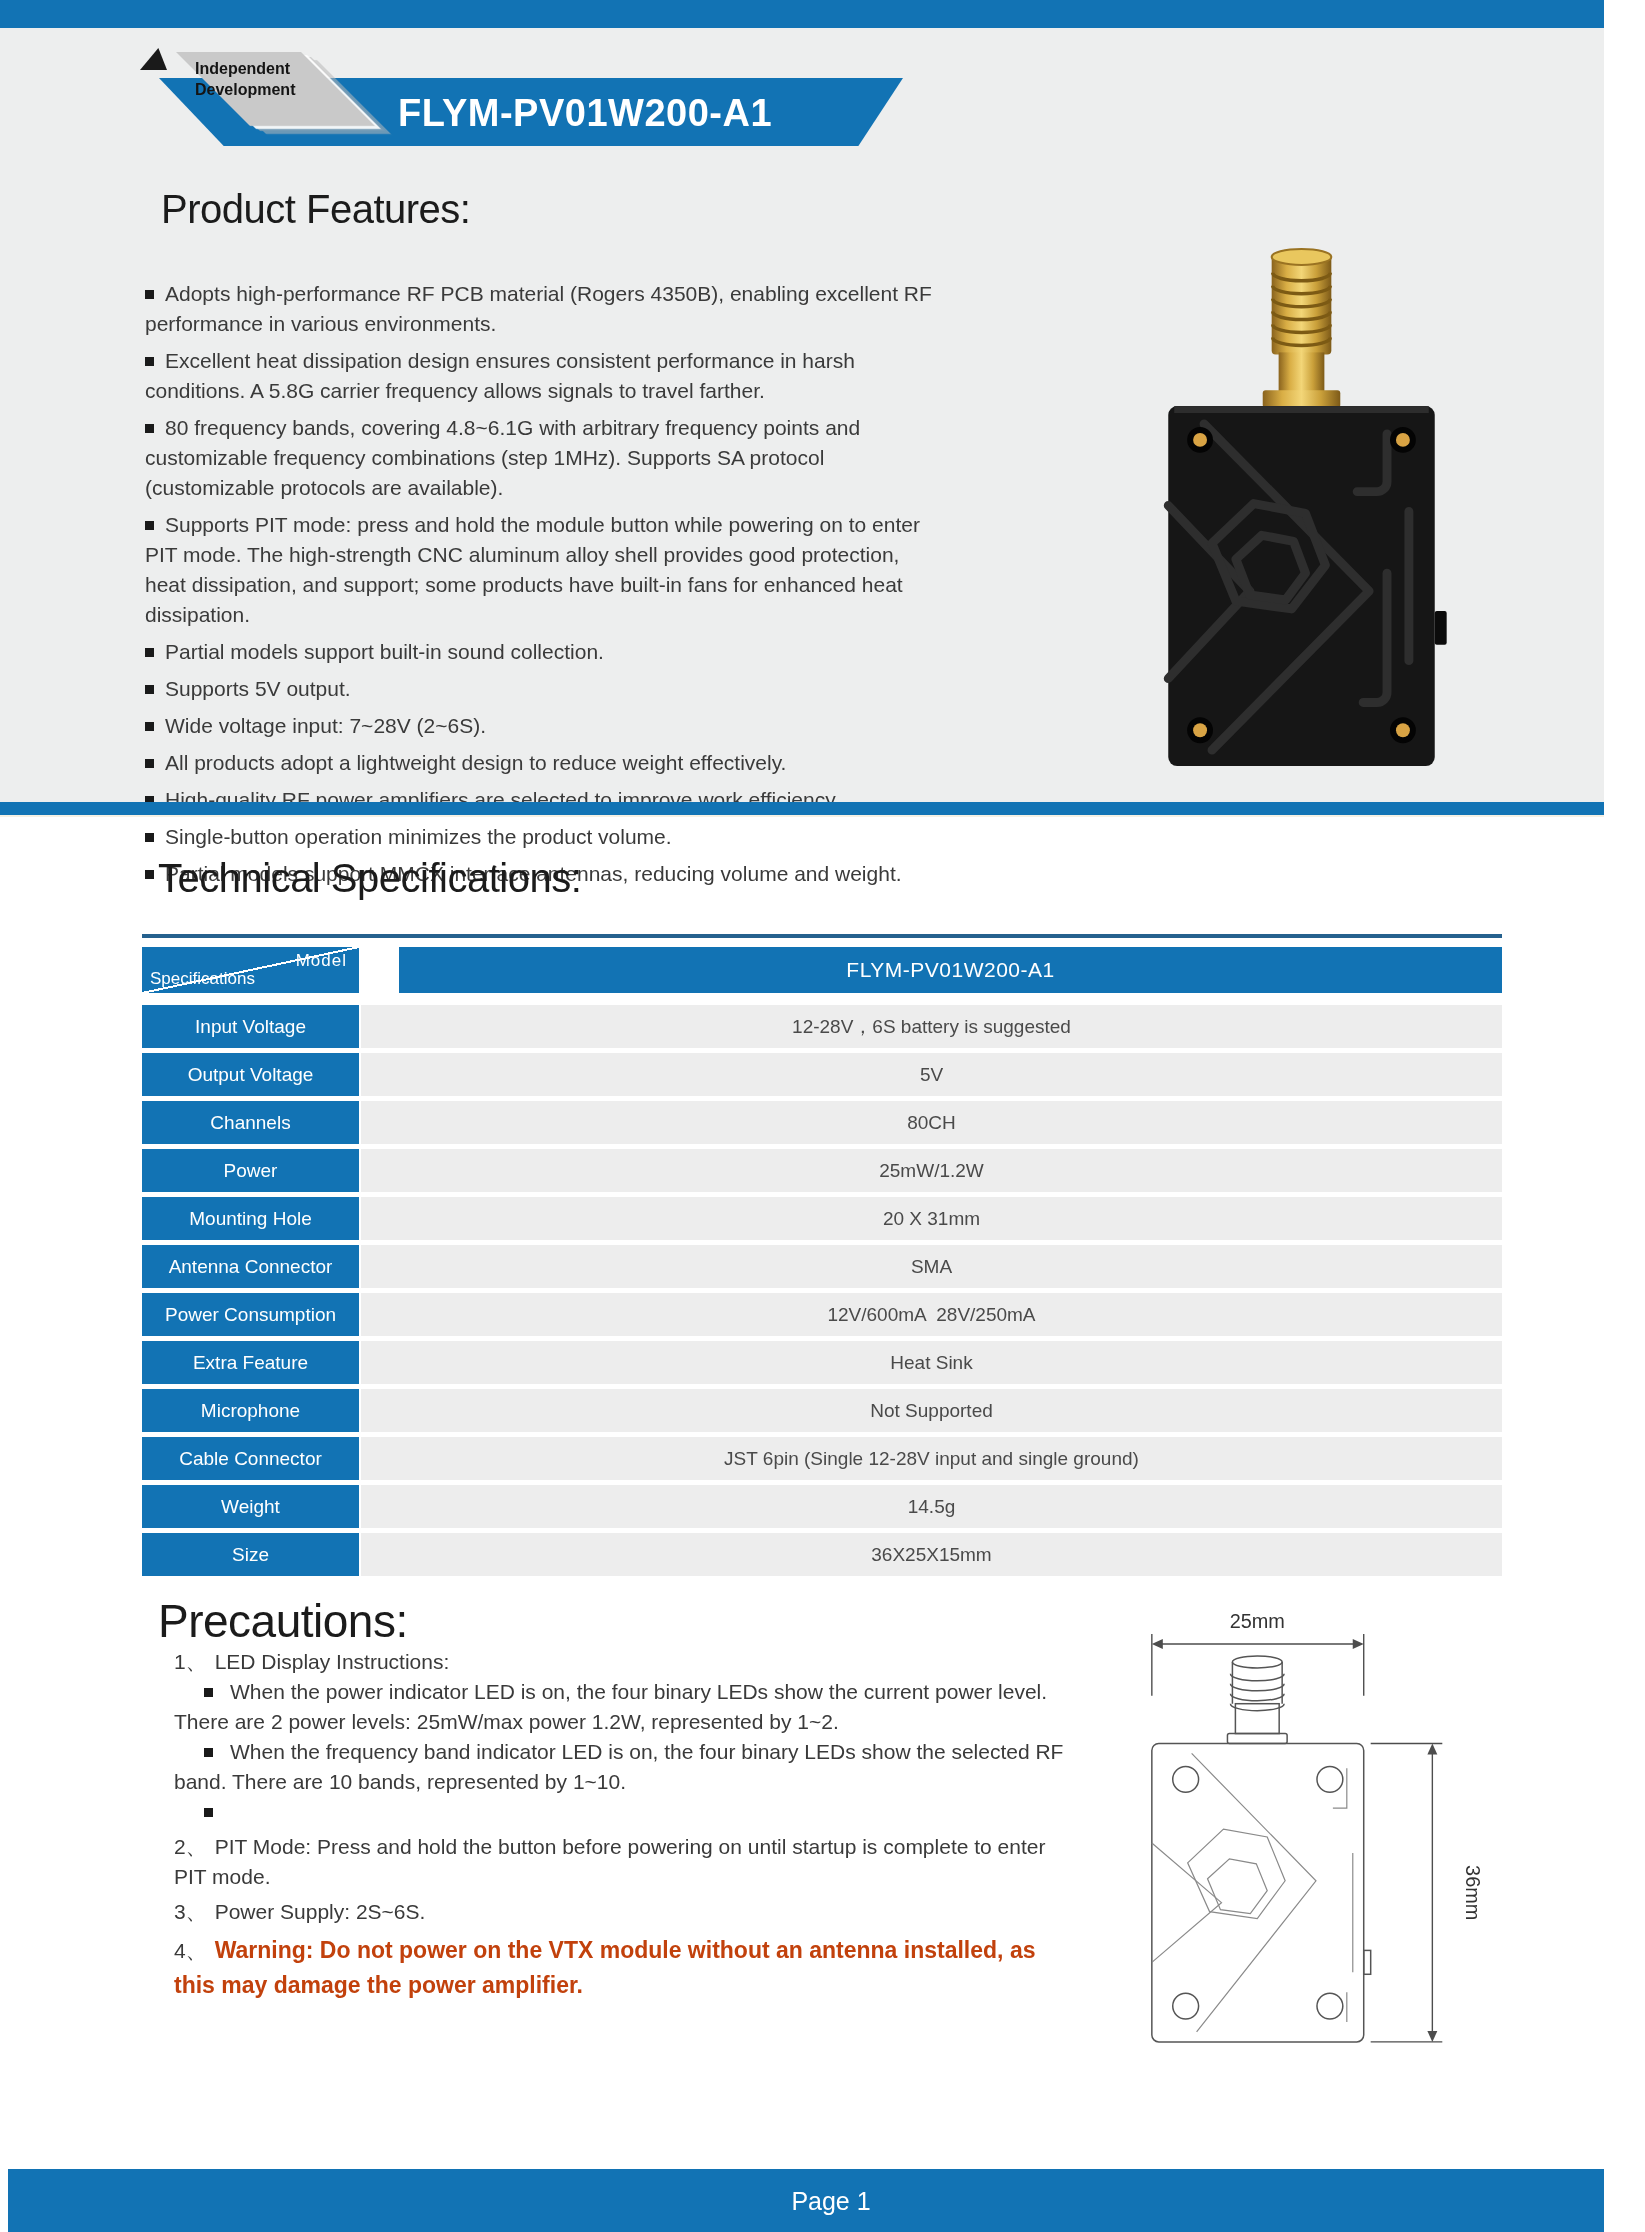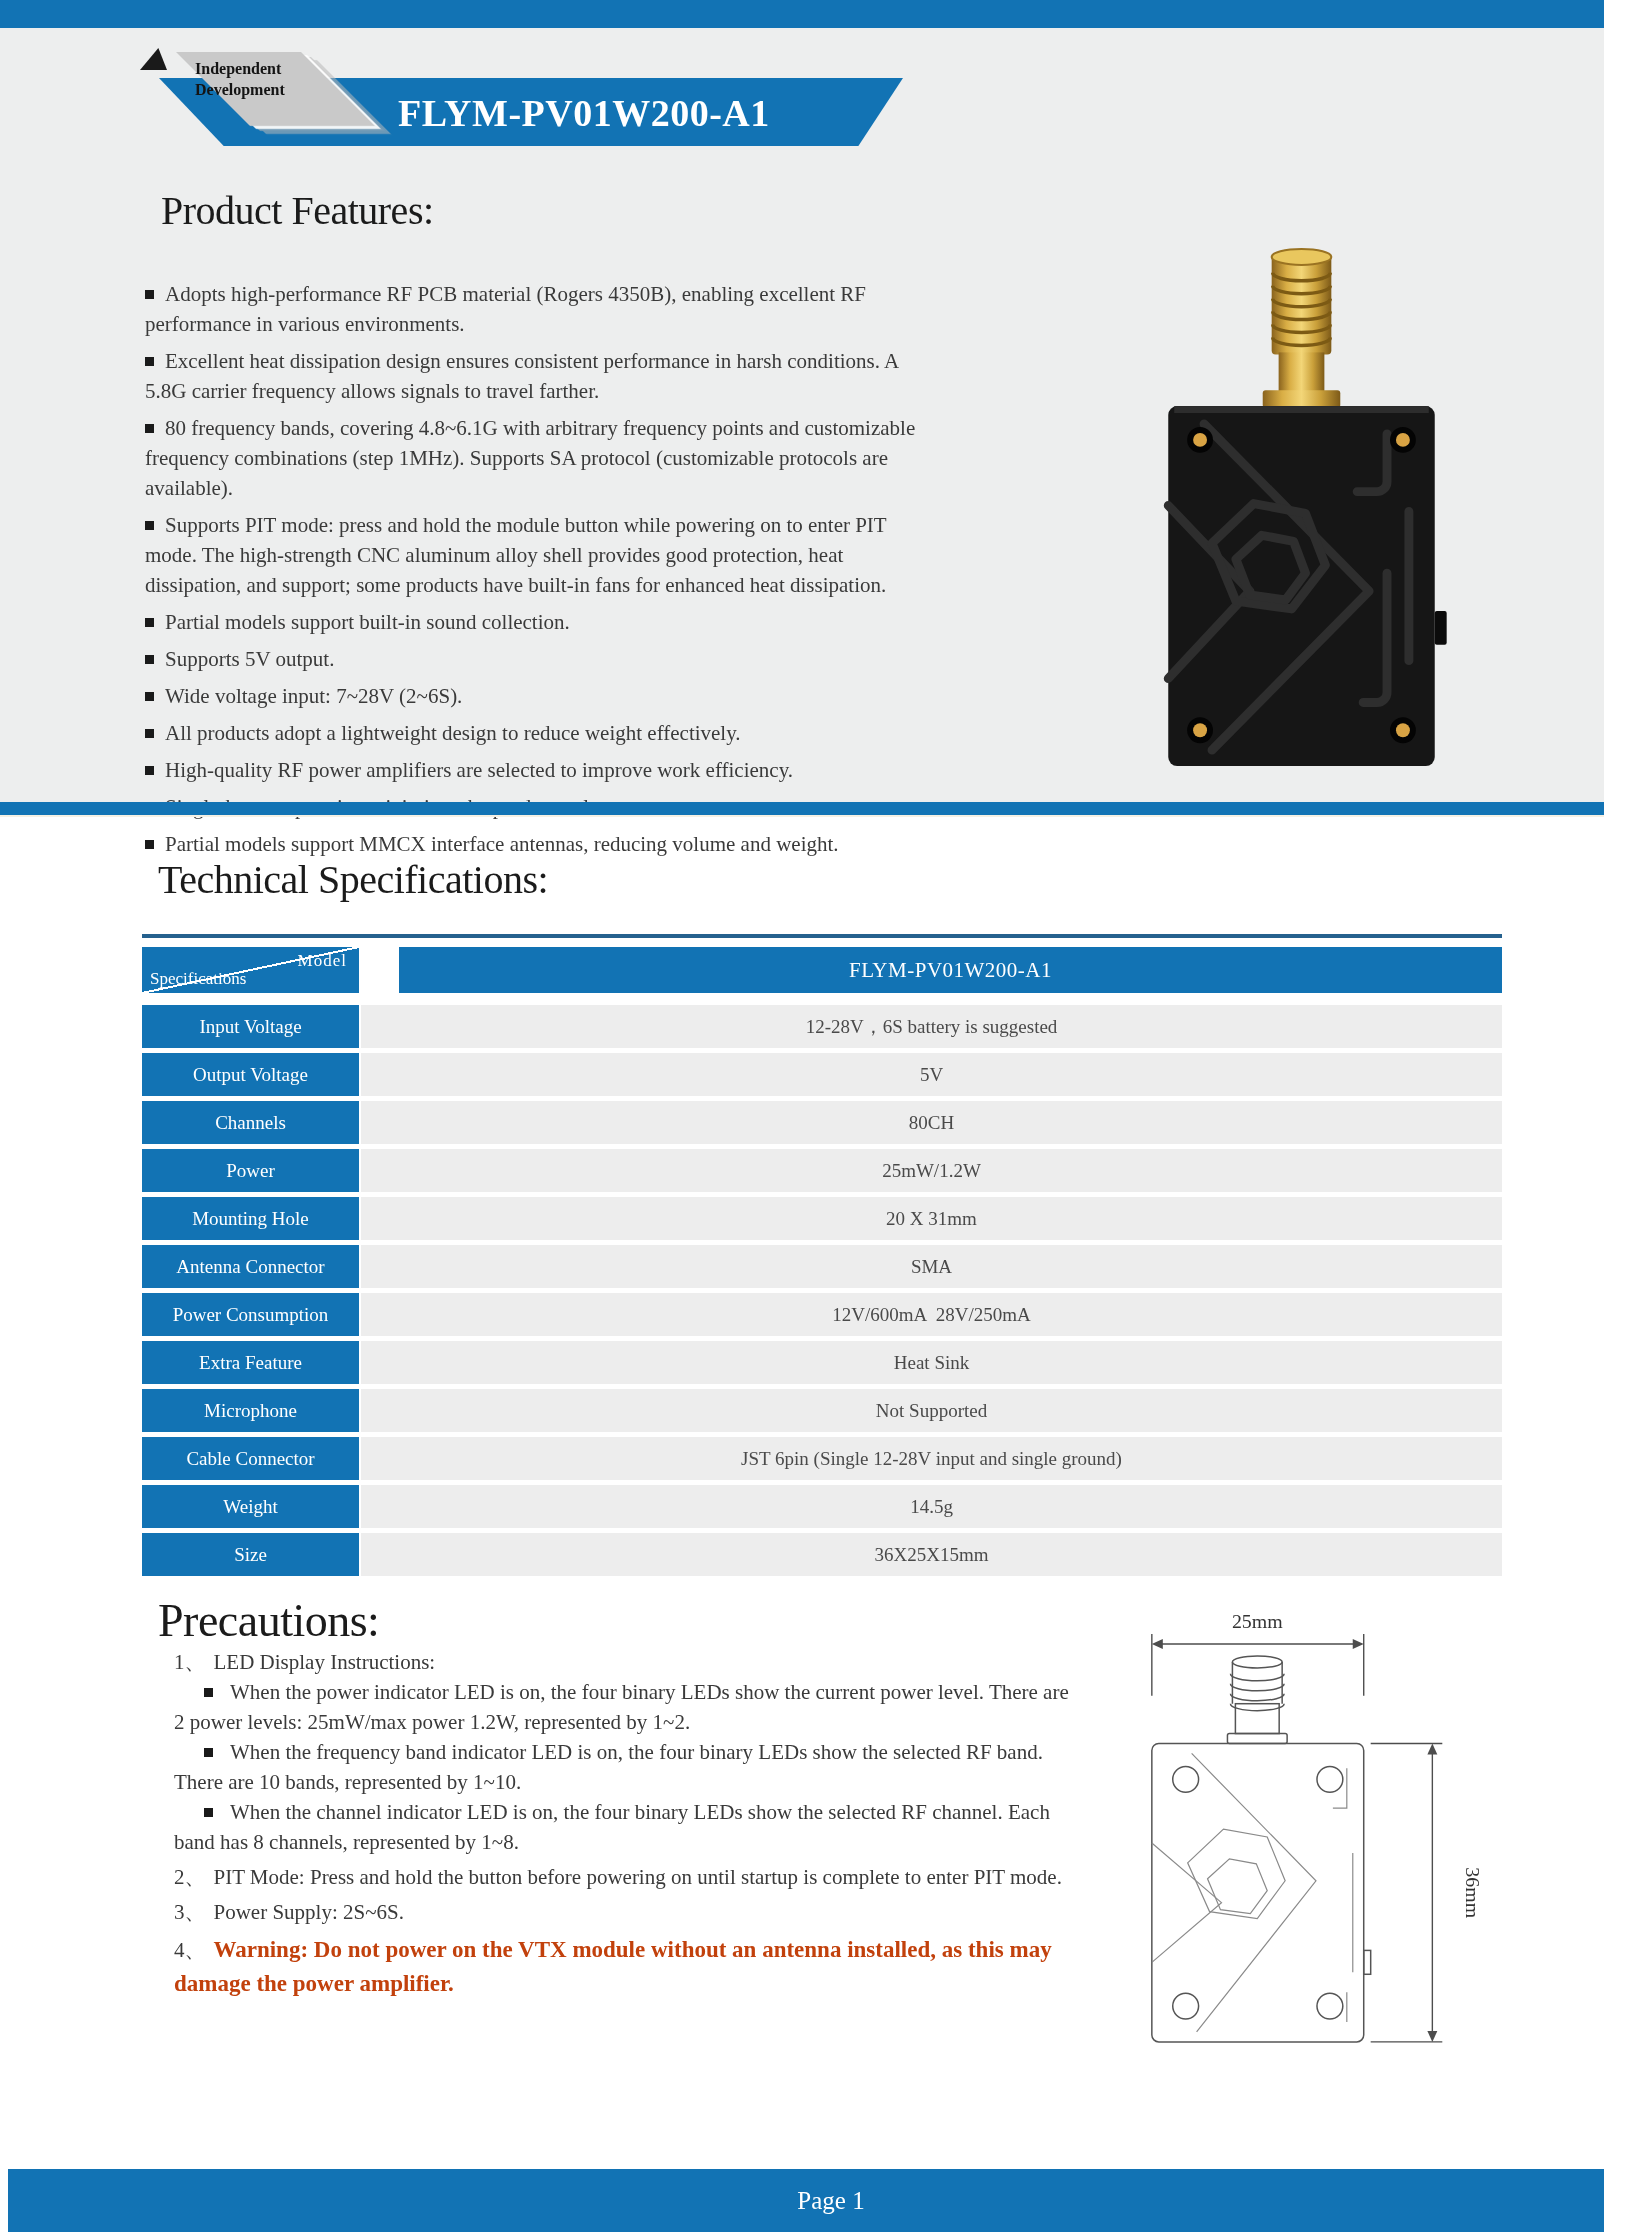--- a/index.html
+++ b/index.html
@@ -1,18 +1,18 @@
 <!DOCTYPE html>
 <html style="--accent: #1273b4; --accent-rule: #25618e; --upper-bg: #edeeee; --row-bg: #ededed; --body-text: #3a3a3a; --value-text: #4a4a4a; --heading-text: #1b1b1b; --badge-gray: #c9c9c9;"><head>
 <meta charset="utf-8">
 <title>FLYM-PV01W200-A1 Datasheet</title>
 <style>
   html,body{margin:0;padding:0;background:#fff;}
   .page{position:relative;width:1604px;height:2233px;background:#ffffff;overflow:hidden;
-        font-family:Liberation Serif, serif;color:var(--body-text,#3a3a3a);}
+        font-family:Liberation Sans, sans-serif;color:var(--body-text,#3a3a3a);}
 
   
   .top-bar{position:absolute;left:0;top:0;width:1646px;height:28px;background:var(--accent,#1273b4);
            border-bottom:3px solid #d9e6f2;}
 
   
   .upper{position:absolute;left:0;top:28px;width:1646px;height:776px;background:var(--upper-bg,#edeeee);}
 
   
   .banner{position:absolute;left:0;top:0;width:995px;height:139px;}
@@ -237,21 +237,21 @@
       </div>
   </div>
 
   <h2 class="h-title" id="precautions-title">Precautions:</h2>
 
   <div class="prec">
 
   <p class="pline num"><span class="pmarker">1、</span><span class="ptext">LED Display Instructions:</span></p>
       <p class="pline sub"><span class="psq"></span><span class="pmarker"></span><span class="ptext">When the power indicator LED is on, the four binary LEDs show the current power level. There are 2 power levels: 25mW/max power 1.2W, represented by 1~2.</span></p>
       <p class="pline sub"><span class="psq"></span><span class="pmarker"></span><span class="ptext">When the frequency band indicator LED is on, the four binary LEDs show the selected RF band. There are 10 bands, represented by 1~10.</span></p>
-      <p class="pline sub"><span class="psq"></span><span class="pmarker"></span><span class="ptext">When the channel indicator LED is on, the four binary LEDs show the selected RF channel. Each band has 8 channels, represented by 1~8.</span></p>
+      <p class="pline sub"><span class="psq"></span><span class="pmarker"></span></p>
       <p class="pline num"><span class="pmarker">2、</span><span class="ptext">PIT Mode: Press and hold the button before powering on until startup is complete to enter PIT mode.</span></p>
       <p class="pline num"><span class="pmarker">3、</span><span class="ptext">Power Supply: 2S~6S.</span></p>
       <p class="pline bold num"><span class="pmarker">4、</span><span class="ptext">Warning: Do not power on the VTX module without an antenna installed, as this may damage the power amplifier.</span></p>
     </div>
 
   <svg class="drawing" width="378" height="468" viewBox="0 0 380 470">
     <g fill="none" stroke="#4d4d4d" stroke-width="1.4">
       <path d="M30,30 V92"></path>
         <path d="M243,30 V92"></path>
       <path d="M40,40 H233"></path>

